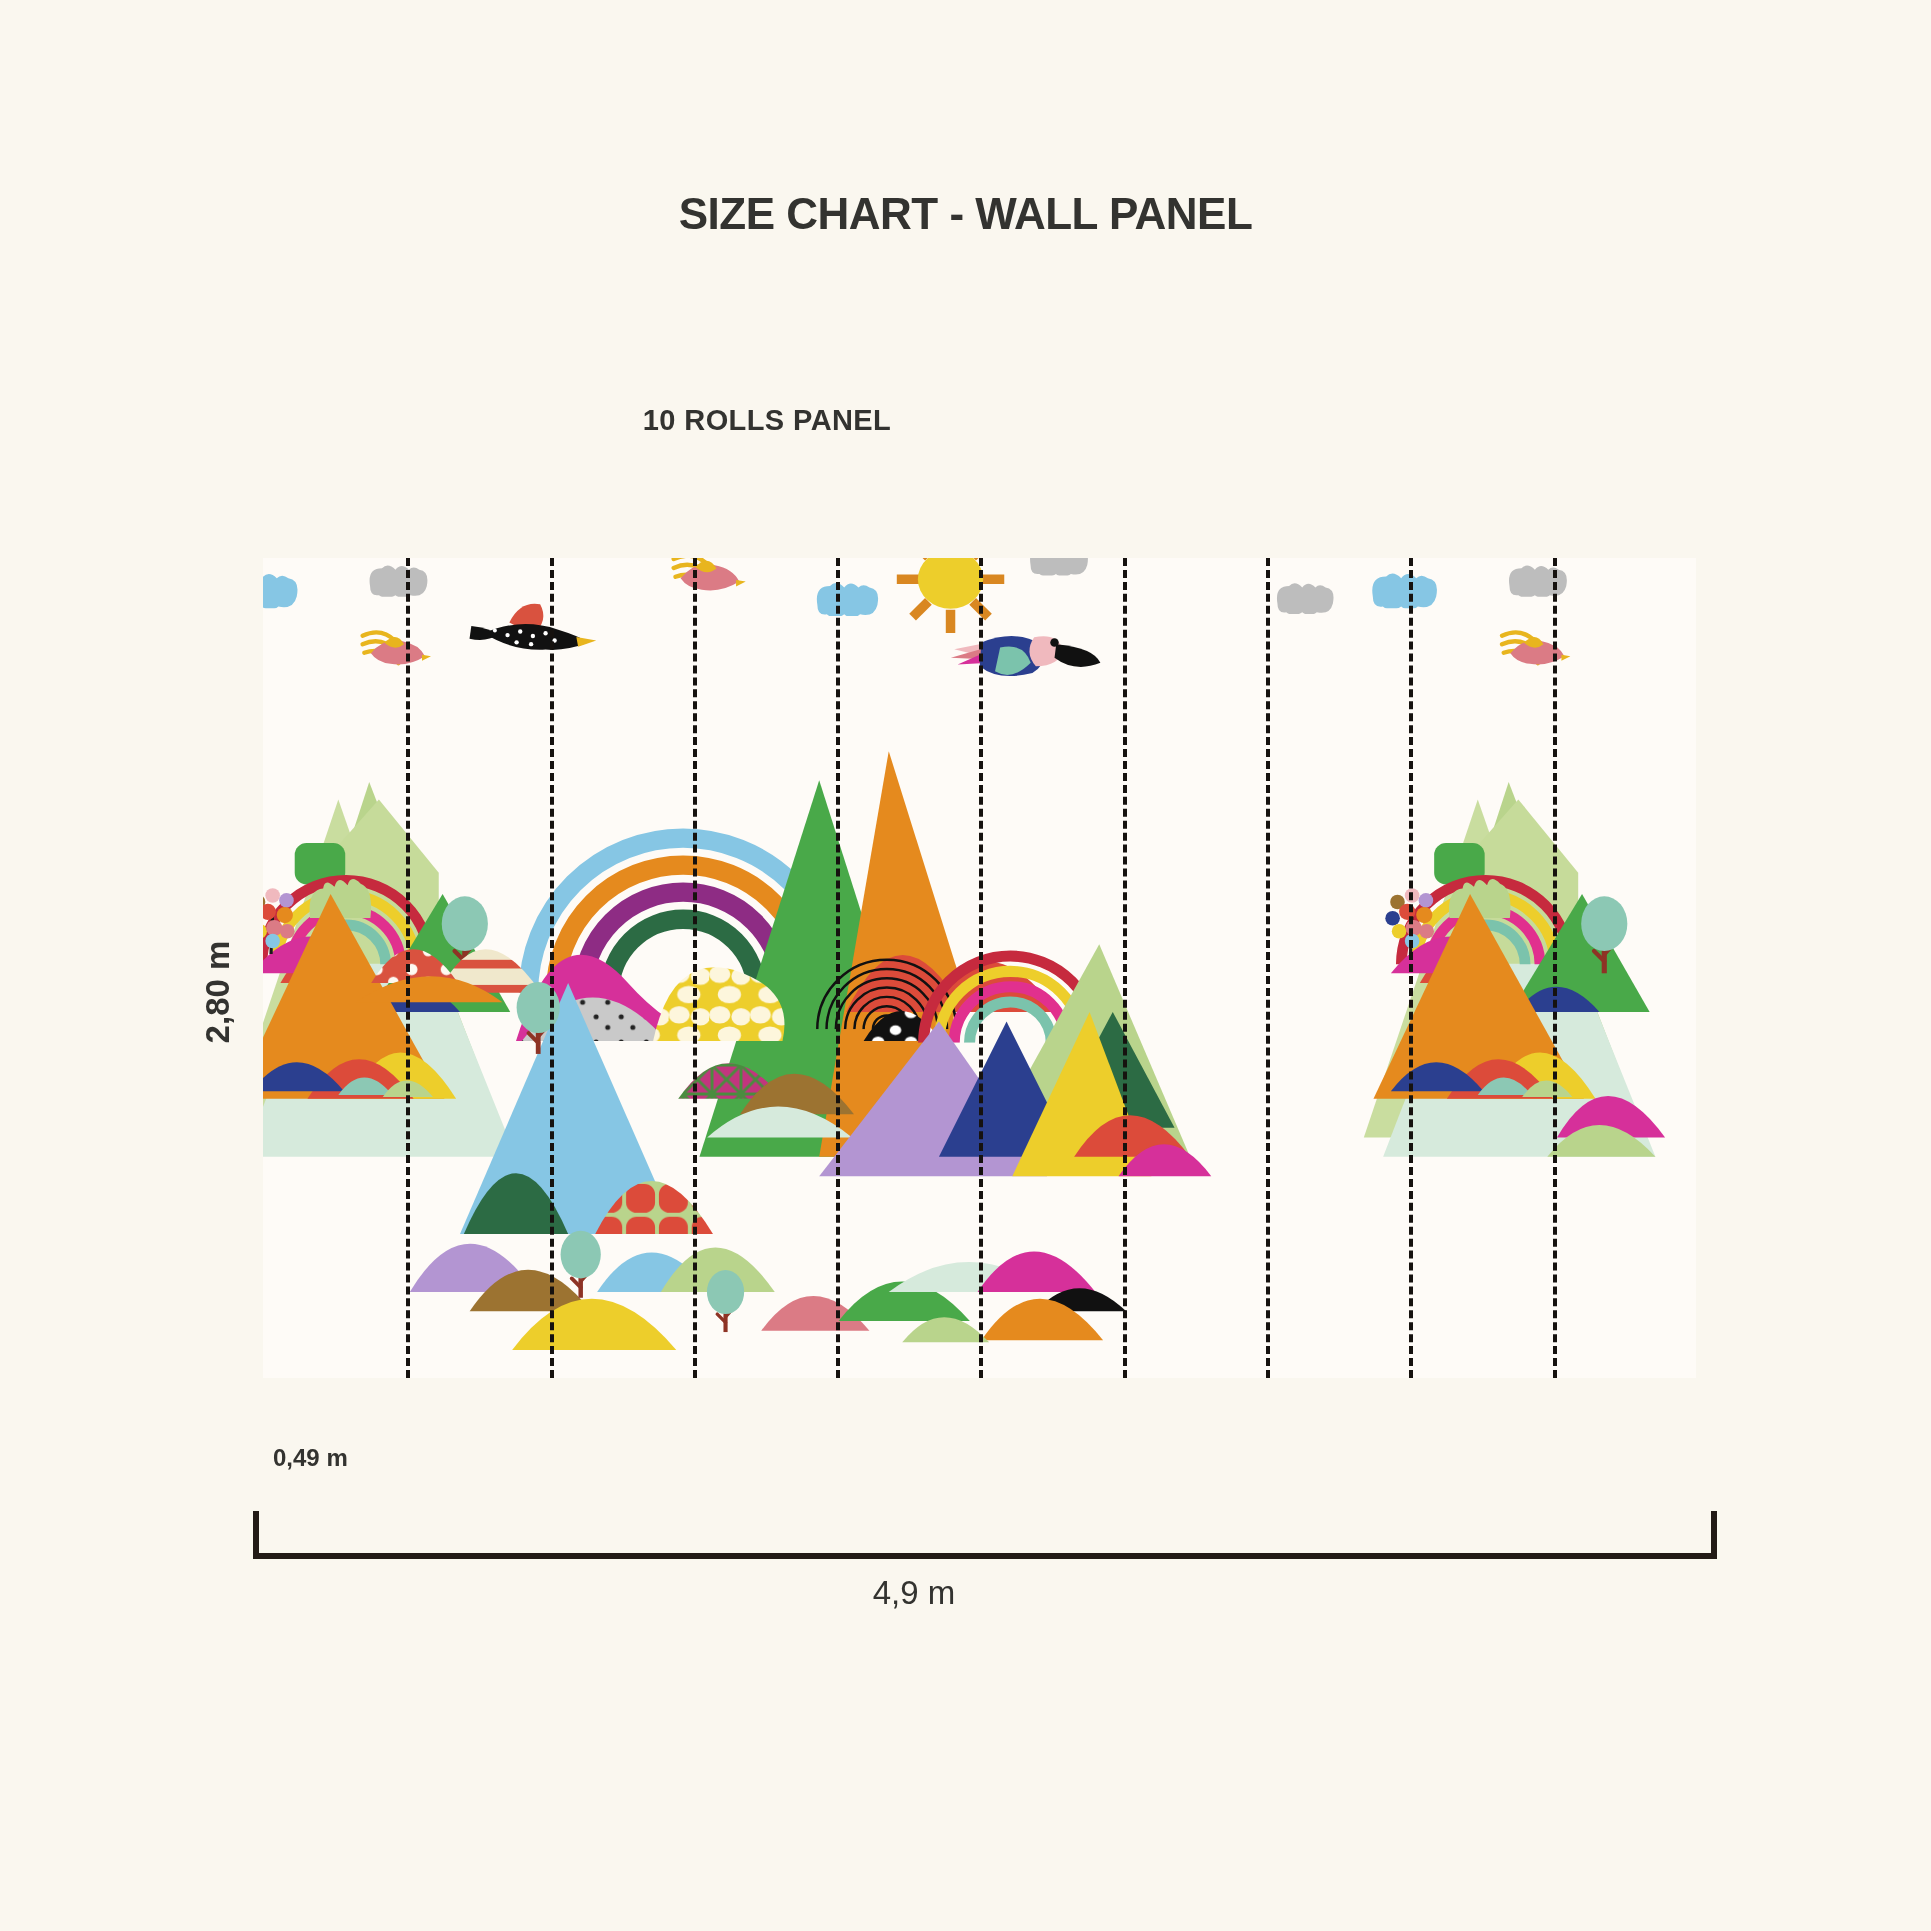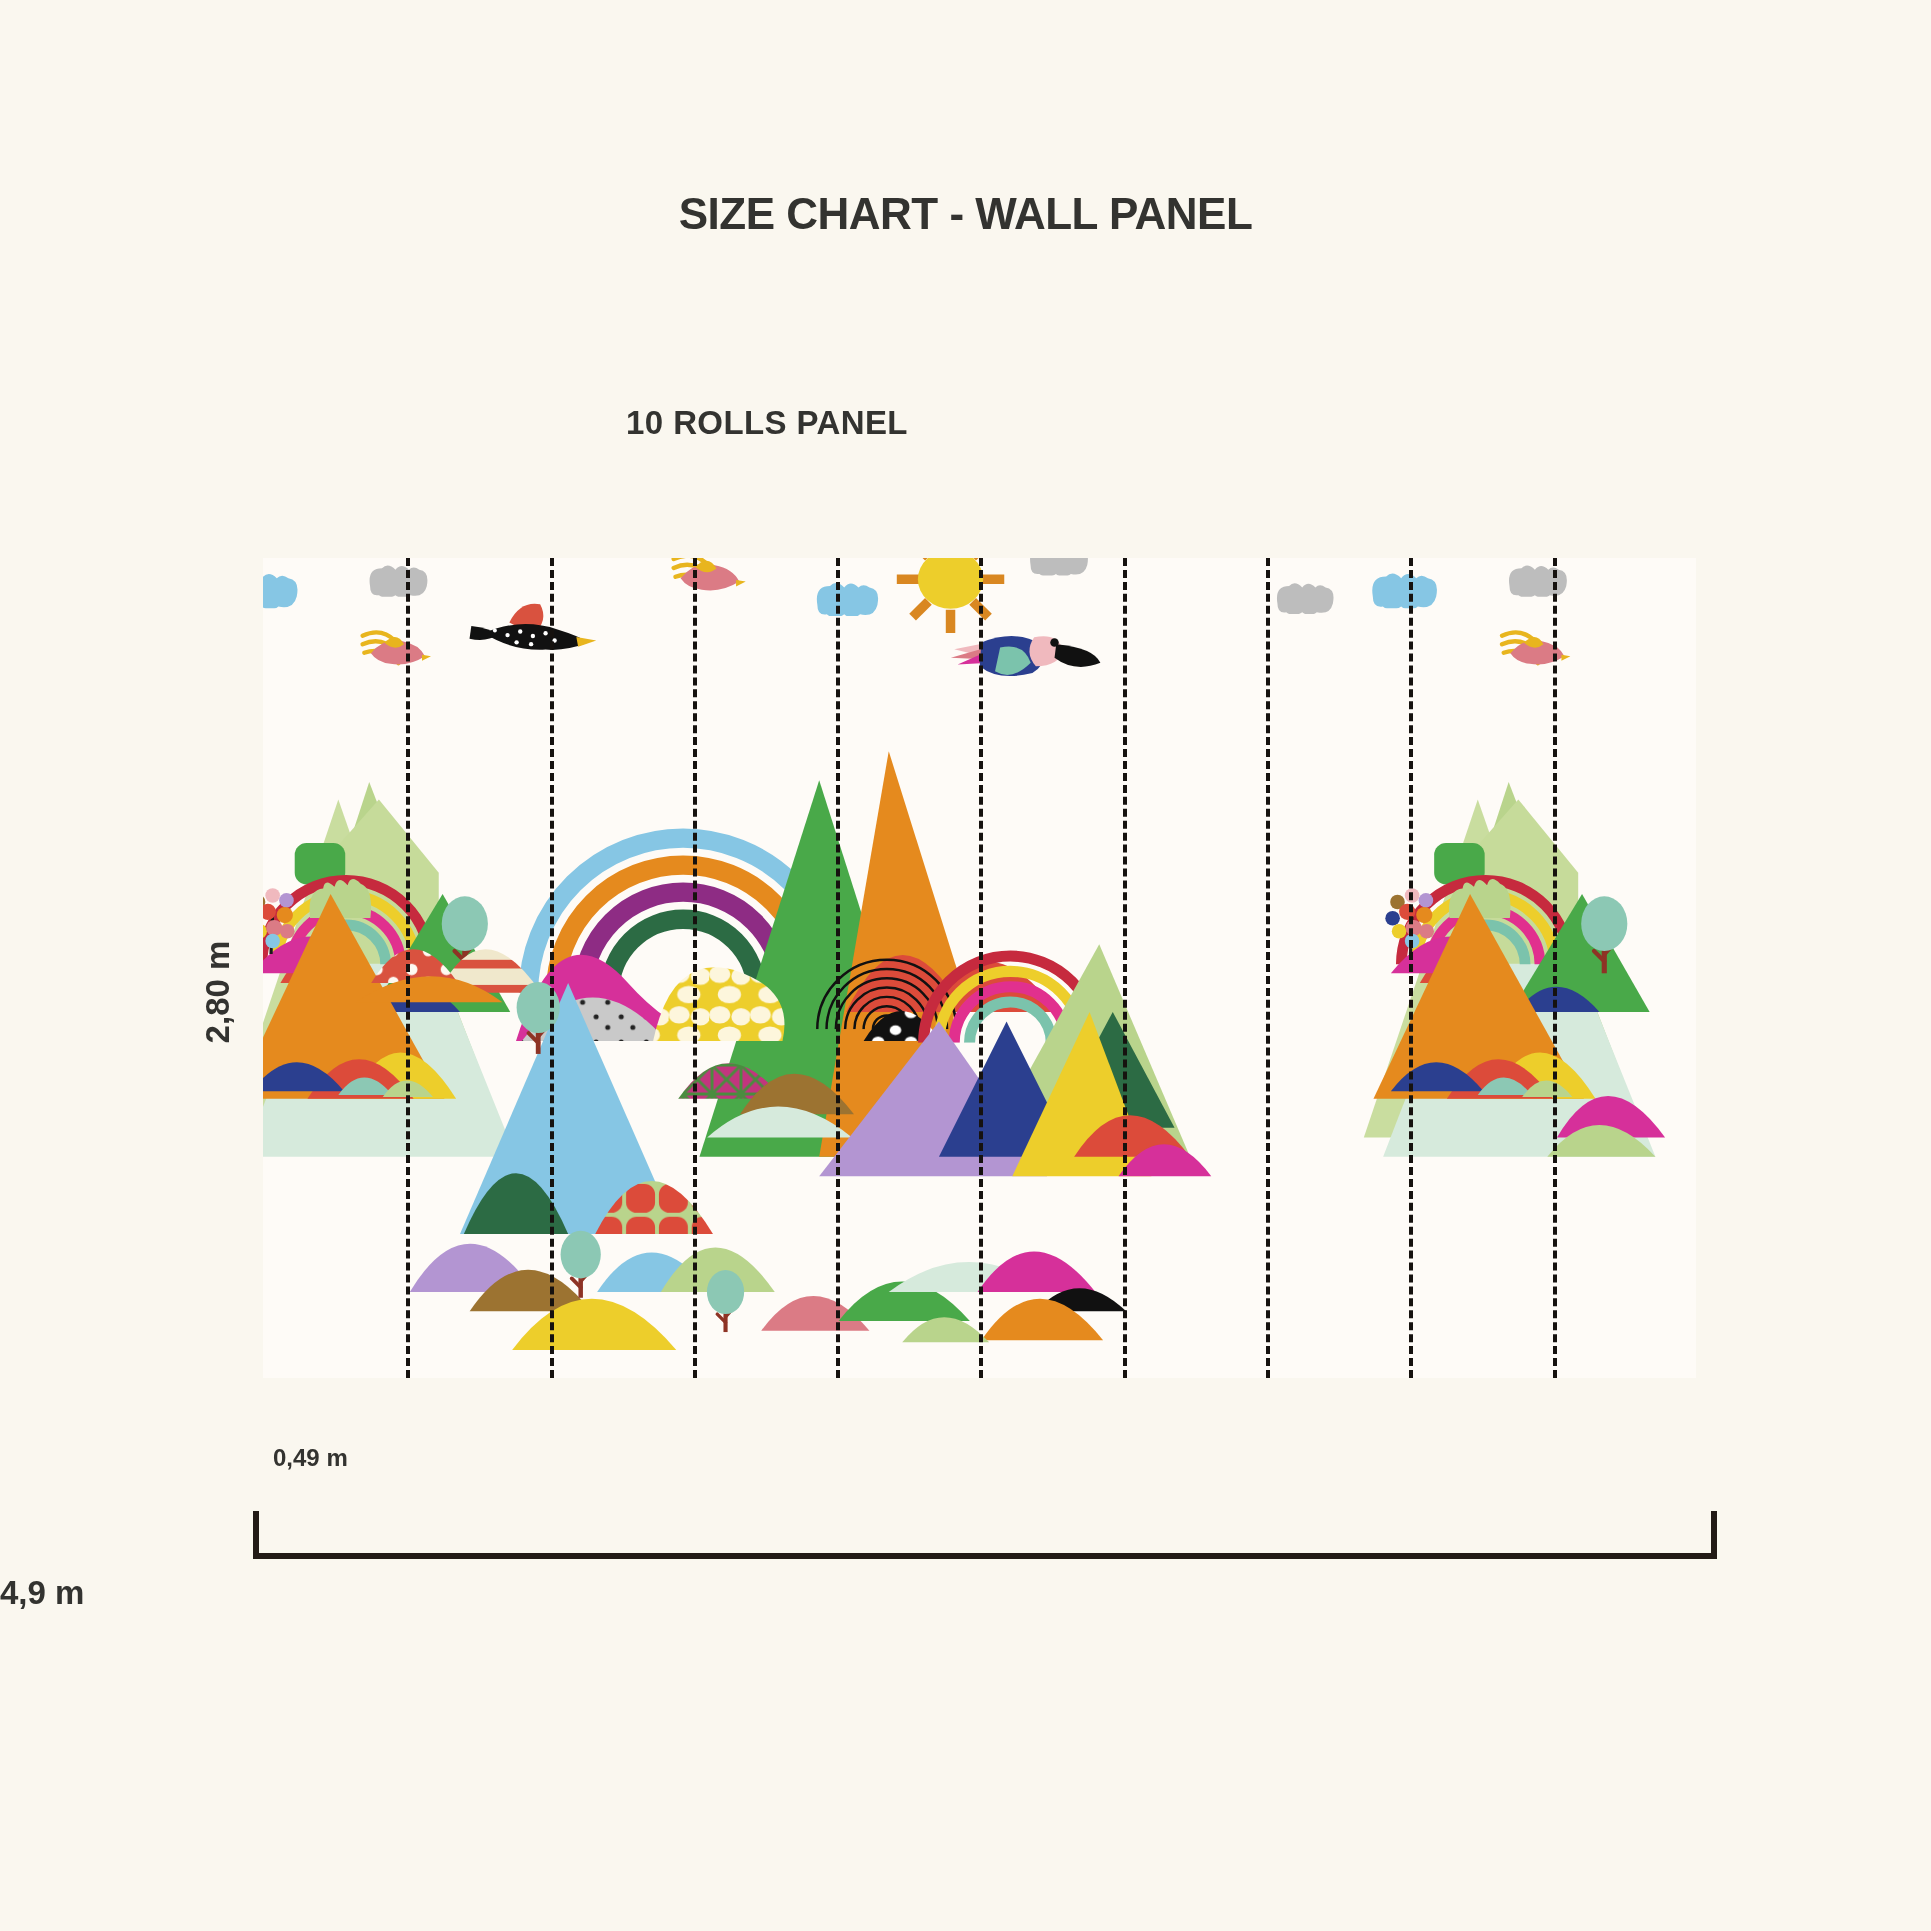--- a/index.html
+++ b/index.html
@@ -10,21 +10,21 @@
     color:#2F2B28;
     overflow:hidden;
     position:relative;
   }
   #page-title{
     position:absolute;left:0;top:189px;width:1931px;text-align:center;
     font-size:44px;font-weight:bold;letter-spacing:-0.5px;color:#333330;
   }
   #page-subtitle{
     position:absolute;left:0;top:404px;width:1534px;text-align:center;
-    font-size:33px;font-weight:bold;letter-spacing:0.4px;color:#333330;
+    font-size:29px;font-weight:bold;letter-spacing:0.4px;color:#333330;
   }
   
   #panel-wrap{position:absolute;left:263px;top:558px;width:1433px;height:820px;}
   #panel{position:absolute;inset:0;background:#FEFBF7;overflow:hidden;}
   #art{position:absolute;inset:0;}
   #art svg{display:block;width:100%;height:100%;}
   #roll-dividers{position:absolute;inset:0;pointer-events:none;}
   .divider{
     position:absolute;top:0;bottom:0;width:0;
     border-left:4.8px dashed #16120F;
@@ -35,22 +35,22 @@
   }
   #height-label span{
     display:block;white-space:nowrap;font-size:33px;font-weight:bold;color:#333330;
     transform:rotate(-90deg);transform-origin:center;
     position:absolute;left:50%;top:50%;margin-left:-77px;margin-top:-21px;width:154px;text-align:center;
   }
   #roll-width-label{
     position:absolute;left:273px;top:1444px;font-size:24px;font-weight:bold;color:#333330;
   }
   #total-width-label{
-    position:absolute;left:0;top:1574px;width:1828px;text-align:left;
-    font-size:33px;font-weight:bold;color:#333330;
+    position:absolute;left:0;top:1574px;width:1828px;text-align:center;
+    font-size:33px;font-weight:normal;color:#333330;
   }
   #width-bracket{position:absolute;left:253px;top:1511px;width:1464px;height:48px;}
   #width-bracket .bar{position:absolute;left:0;right:0;bottom:0;height:5.8px;background:#231B16;}
   #width-bracket .tick{position:absolute;bottom:0;width:5.8px;height:48px;background:#231B16;}
   #width-bracket .tick.left{left:0;}
   #width-bracket .tick.right{right:0;}
 </style>
 </head>
 <body>
 

